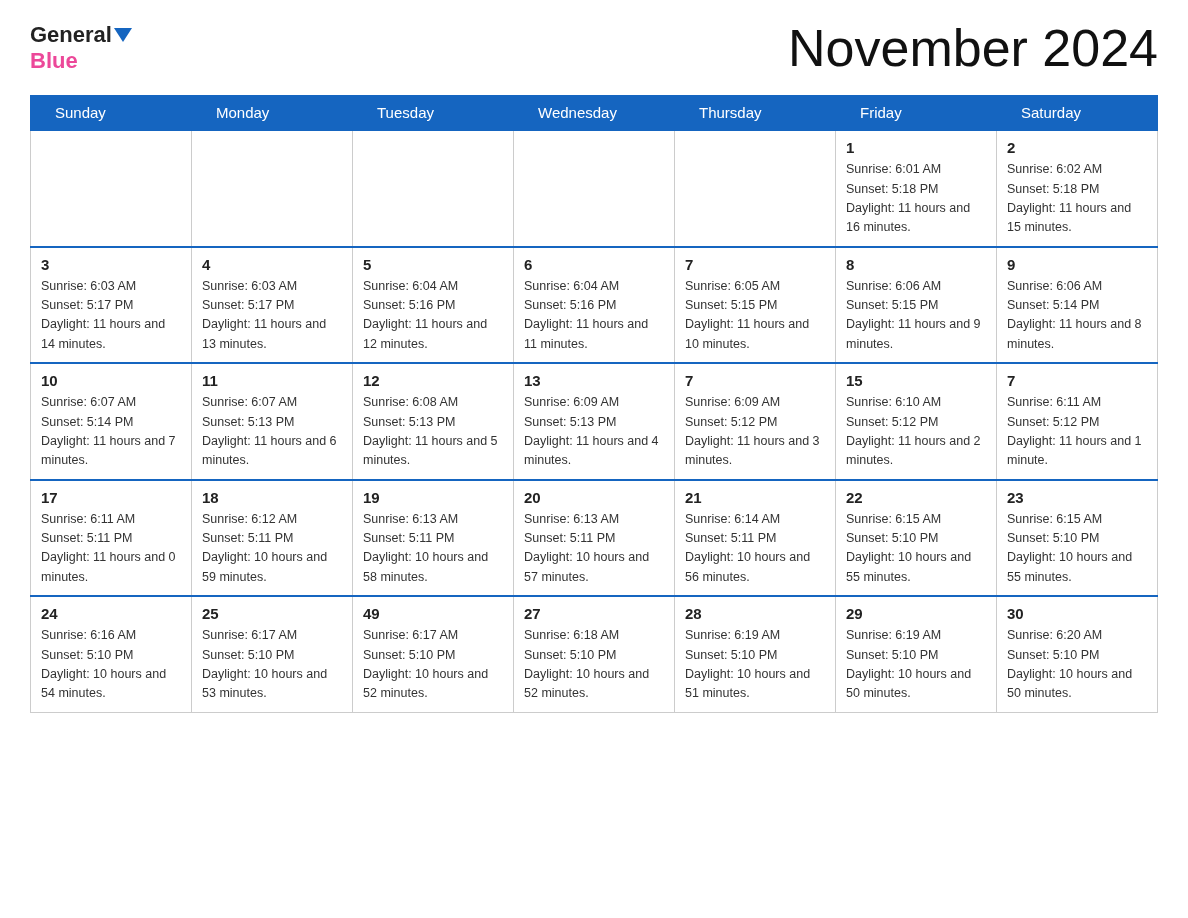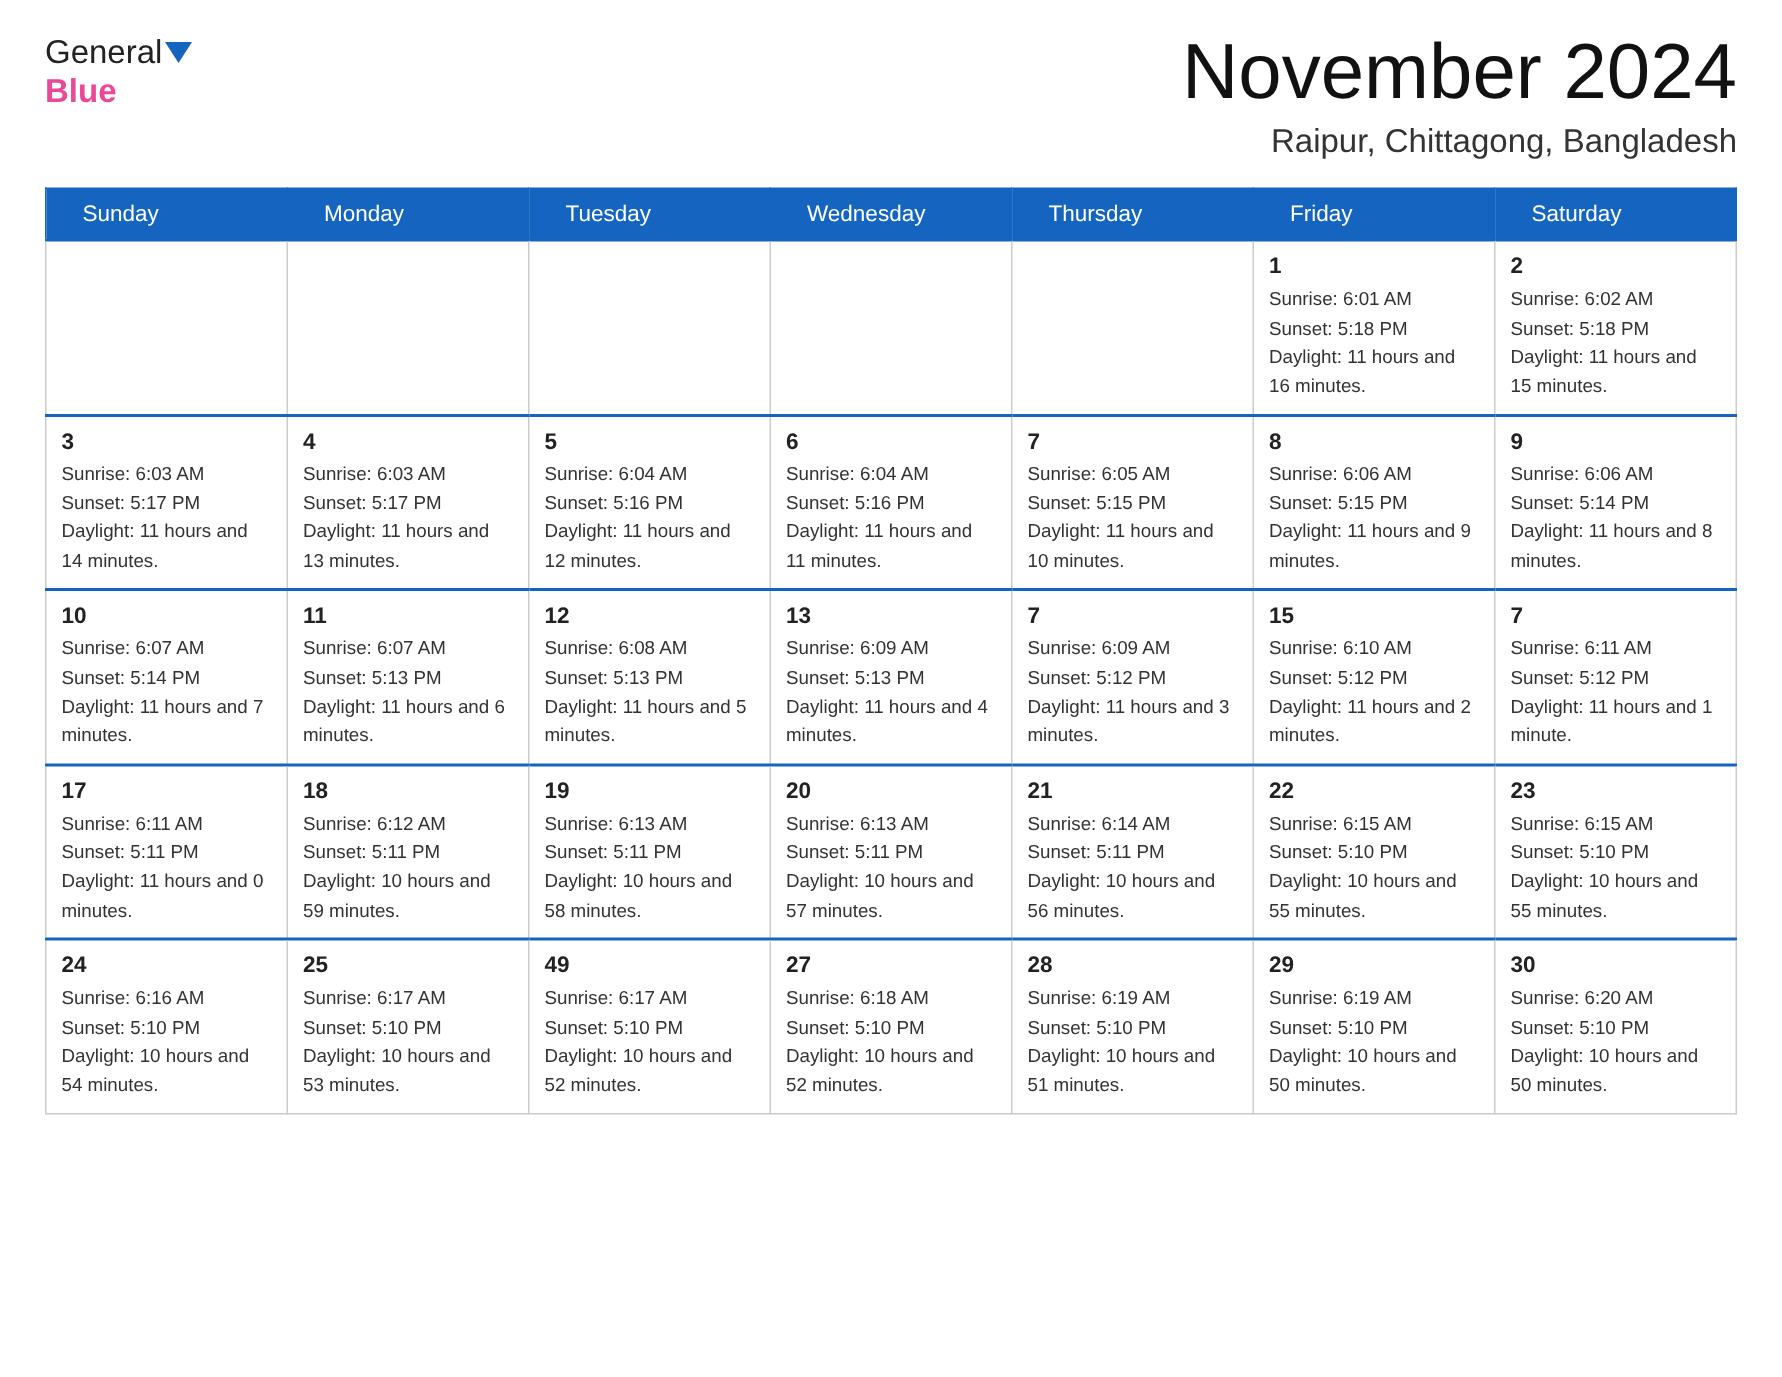--- a/index.html
+++ b/index.html
@@ -18,21 +18,21 @@
       margin-bottom: 18px;
     }
     .logo {
       display: flex;
       flex-direction: column;
       align-items: flex-start;
       margin-top: 4px;
     }
     .logo-text {
       font-size: 22px;
-      font-weight: normal;
+      font-weight: bold;
       color: #222;
       line-height: 1;
     }
     .logo-triangle {
       display: inline-block;
       width: 0;
       height: 0;
       border-left: 9px solid transparent;
       border-right: 9px solid transparent;
       border-top: 14px solid #1565c0;
@@ -108,21 +108,20 @@
 <div class="header-area">
   <div class="logo">
     <div style="display:flex;align-items:center;">
       <span class="logo-text">General</span>
       <span class="logo-triangle"></span>
     </div>
     <span class="logo-blue">Blue</span>
   </div>
   <div class="title-area">
     <div class="month-title">November 2024</div>
-    <div class="location-title">Raipur, Chittagong, Bangladesh</div>
   </div>
 </div>
 
 <table class="calendar-table">
   <thead>
     <tr>
     <th>Sunday</th>
         <th>Monday</th>
         <th>Tuesday</th>
         <th>Wednesday</th>

